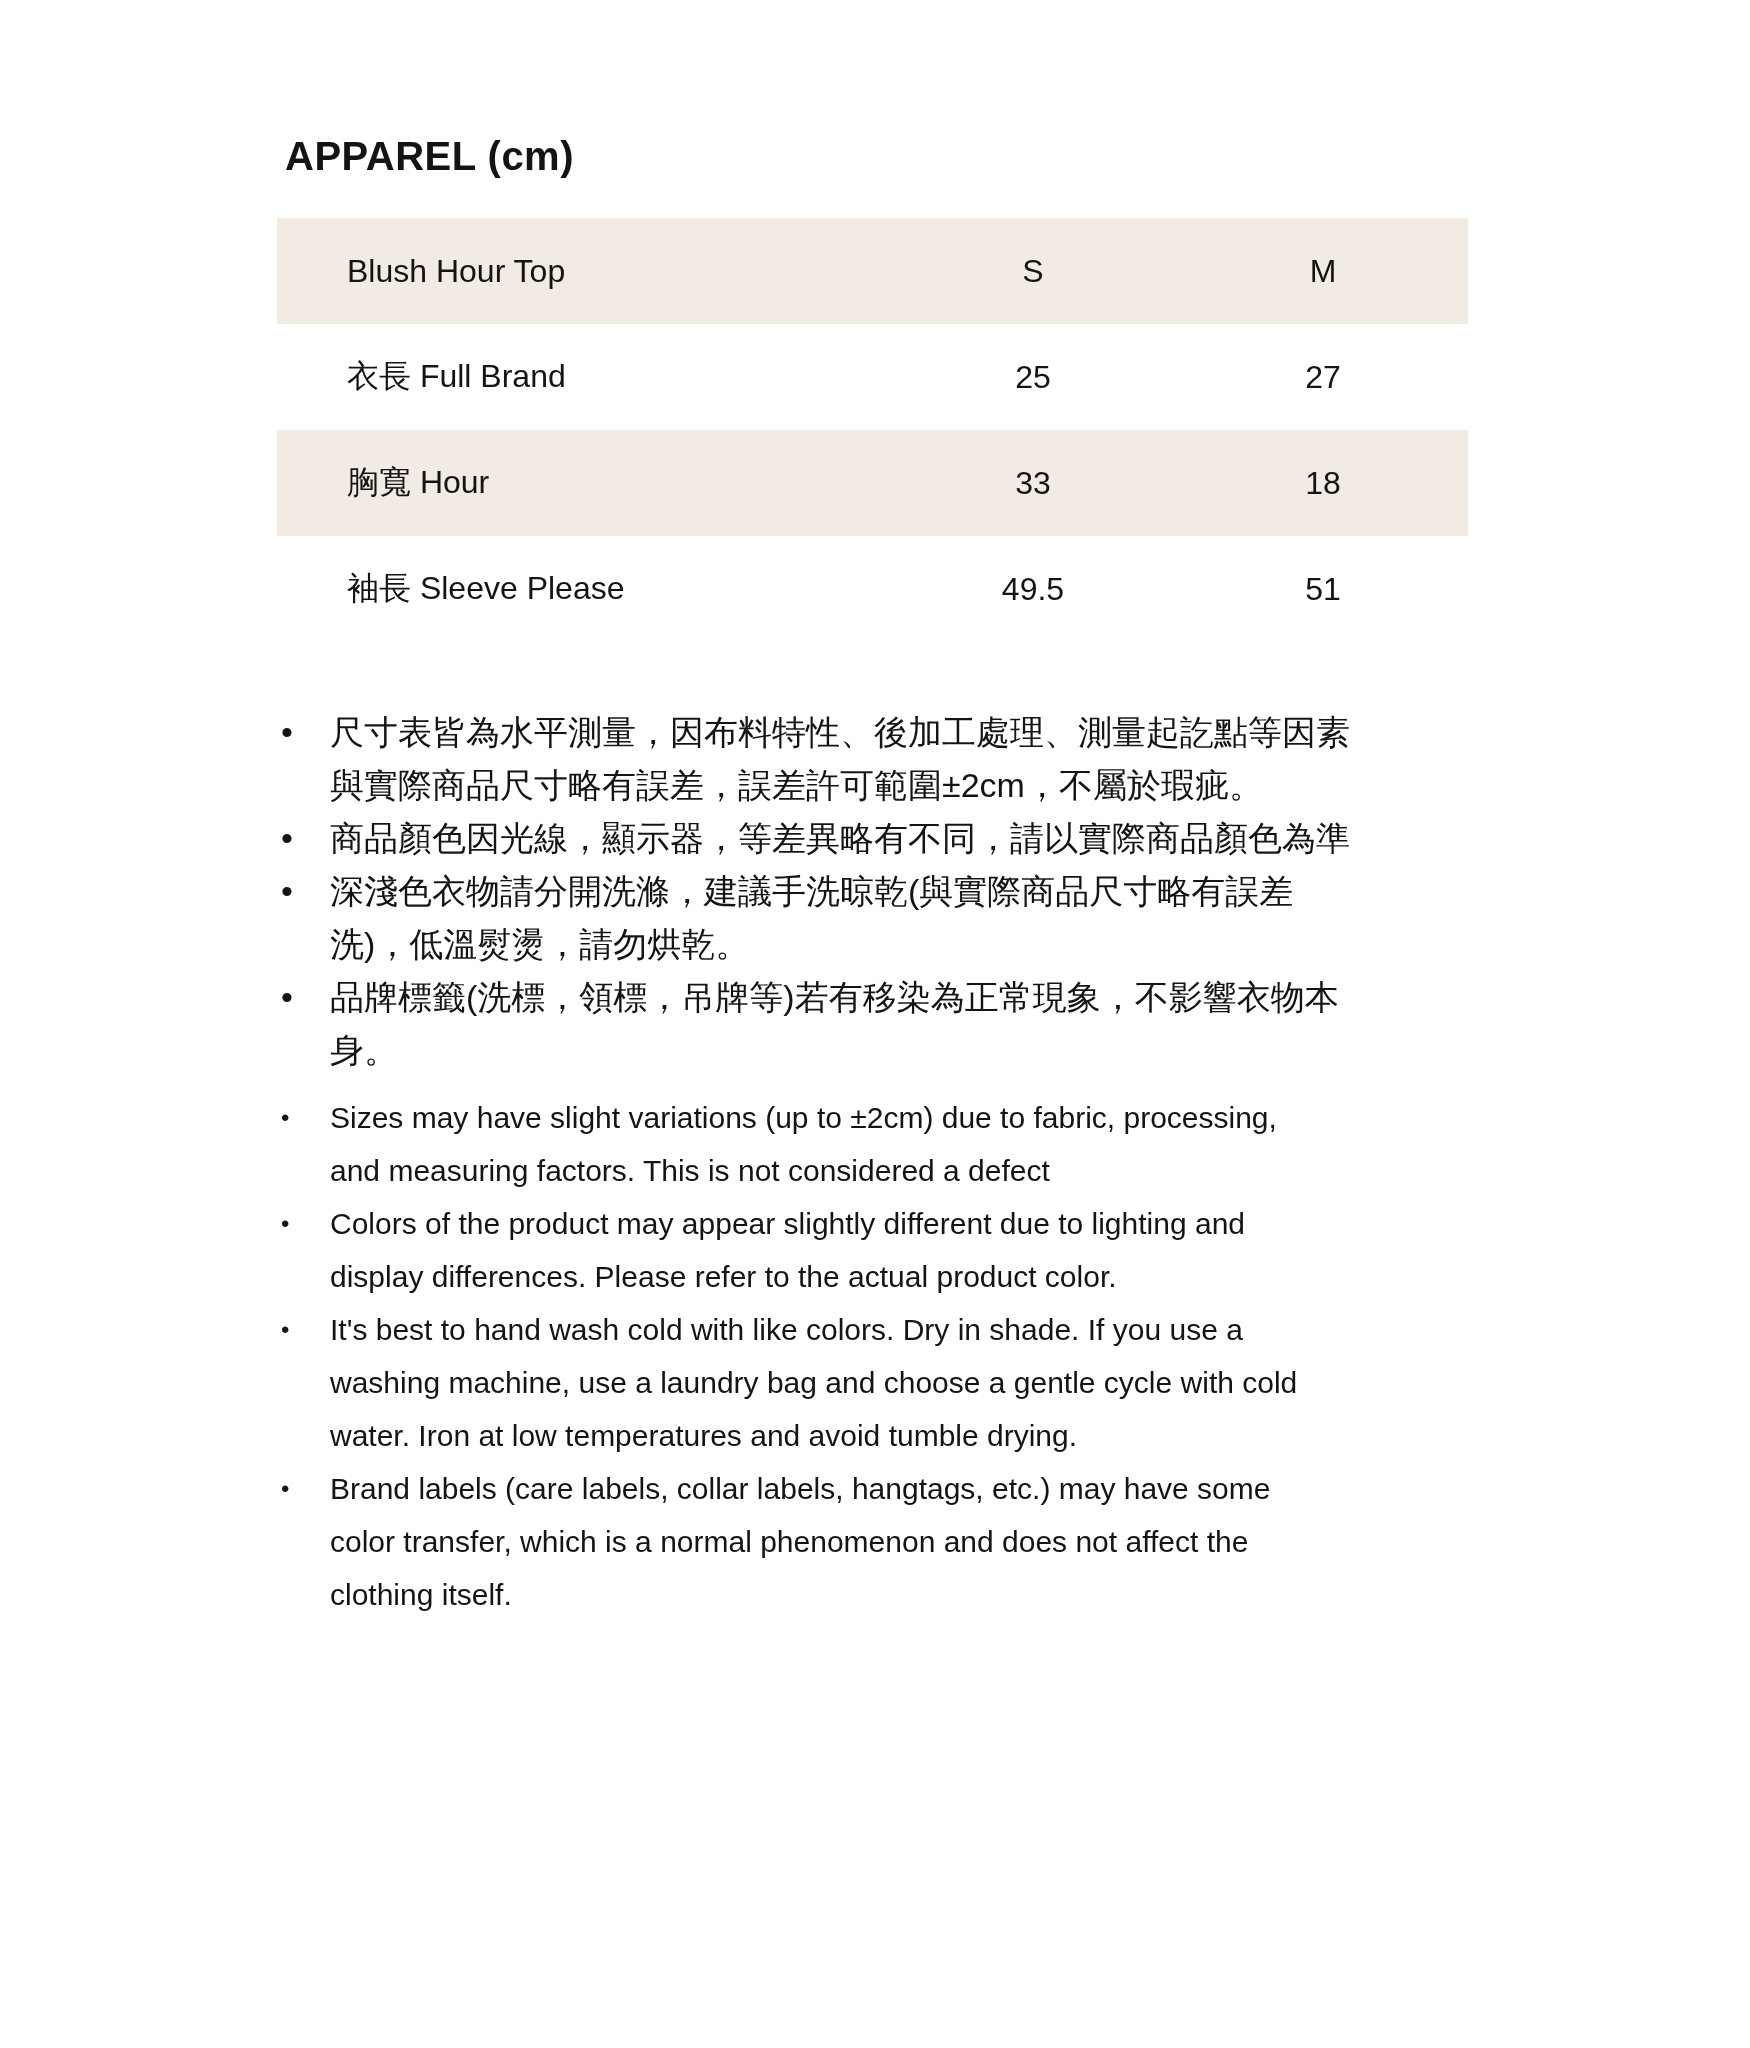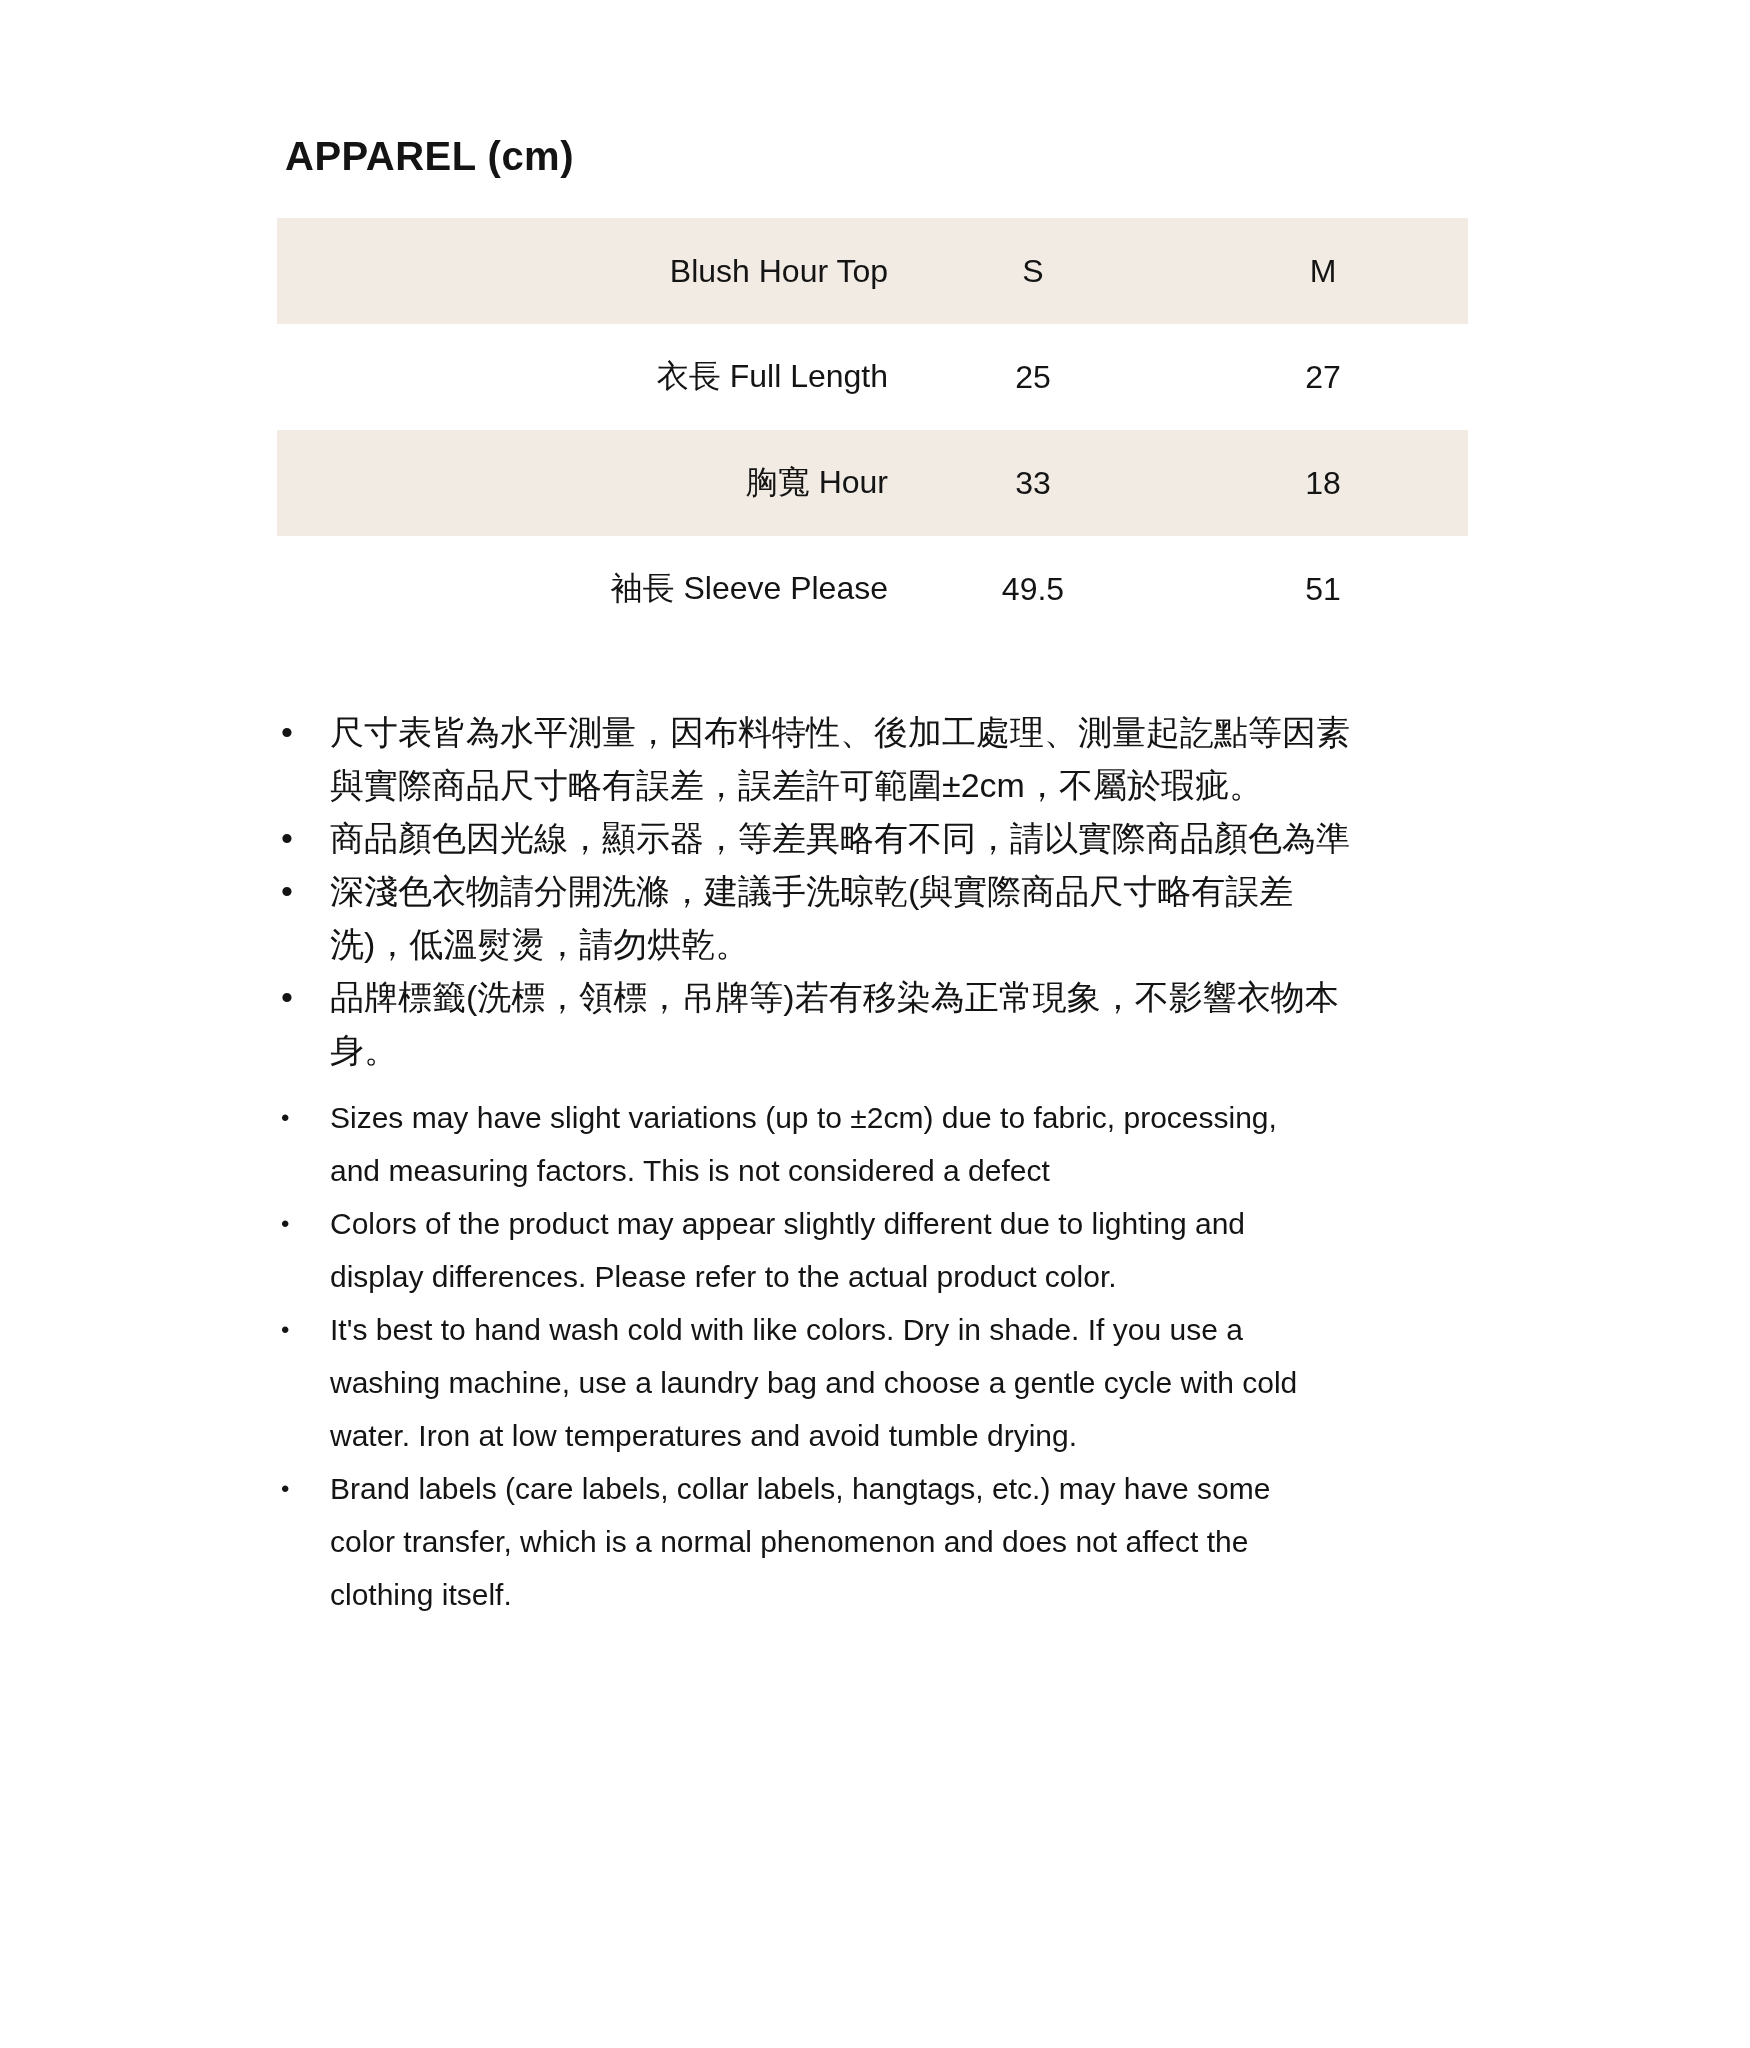--- a/index.html
+++ b/index.html
@@ -32,21 +32,21 @@
   }
   table.size-table th, table.size-table td {
     height: 106px;
     font-size: 32px;
     font-weight: 400;
     padding: 0;
     vertical-align: middle;
   }
   .label-col {
     width: 611px;
-    text-align: right;
+    text-align: left;
     padding-left: 70px !important;
   }
   .num-col { width: 290px; text-align: center; }
   thead tr { background: #f1ebe3; }
   thead .label-col { font-weight: 700; }
   tbody tr:nth-child(odd)  { background: #ffffff; }
   tbody tr:nth-child(even) { background: #f1ebe3; }
 
   ul.notes {
     list-style: none;
@@ -89,21 +89,21 @@
   <table class="size-table">
     <thead>
       <tr>
         <th class="label-col">Blush Hour Top</th>
         <th class="num-col">S</th>
         <th class="num-col">M</th>
       </tr>
     </thead>
     <tbody>
       <tr>
-        <td class="label-col">衣長 Full Length</td>
+        <td class="label-col">衣長 Full Brand</td>
         <td class="num-col">25</td>
         <td class="num-col">27</td>
       </tr>
       <tr>
         <td class="label-col">胸寬 Hour</td>
         <td class="num-col">33</td>
         <td class="num-col">18</td>
       </tr>
       <tr>
         <td class="label-col">袖長 Sleeve Please</td>

